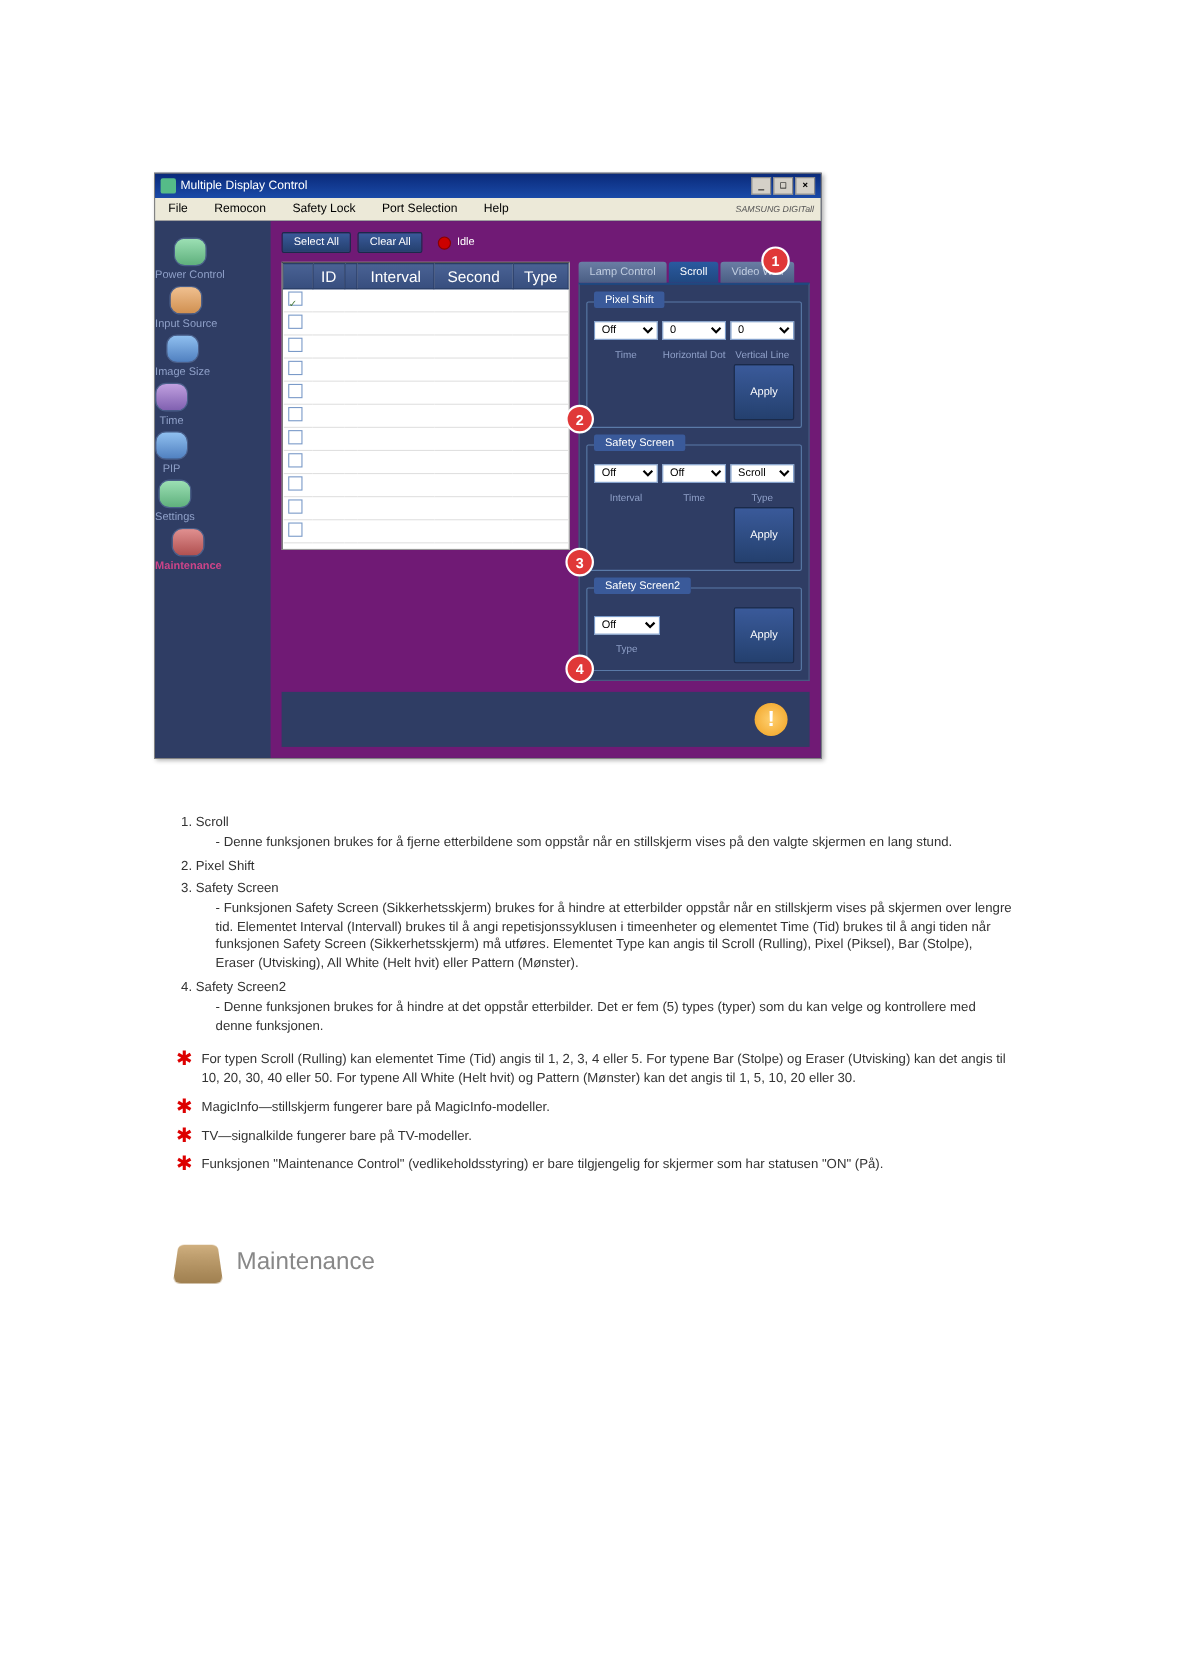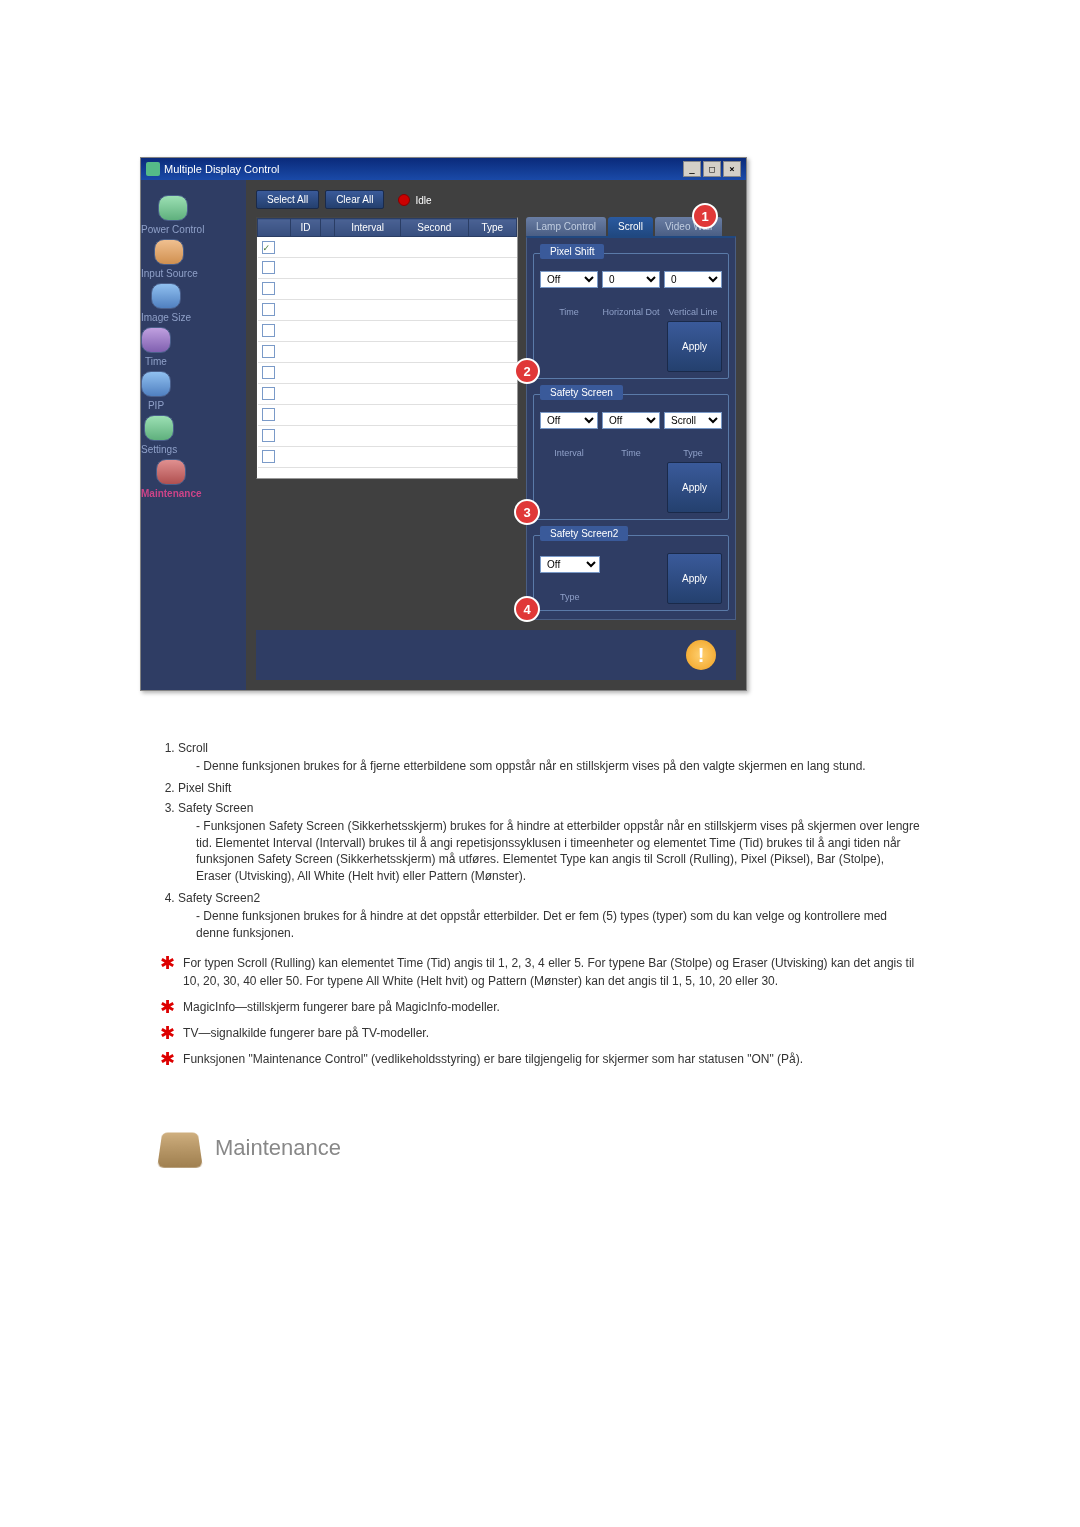--- a/index.html
+++ b/index.html
@@ -15,44 +15,44 @@
 .appbody{display:flex;background:#2f3d64}
 .sidebar{width:105px;padding:15px 0;display:flex;flex-direction:column;align-items:flex-start;gap:4px}
 .nav{display:flex;flex-direction:column;align-items:center;gap:3px;color:#8fa0c8;font-size:10px;cursor:pointer}
 .nav.active{color:#c48;font-weight:bold}
 .nav .ni{width:28px;height:24px;background:linear-gradient(#9cb4e0,#5f7db0);border-radius:10px;border:1px solid #4a5f8a}
 .nav .ni.green{background:linear-gradient(#9ce0b4,#5fb07d)}
 .nav .ni.orange{background:linear-gradient(#f0c090,#d09050)}
 .nav .ni.blue{background:linear-gradient(#90c0f0,#5080c0)}
 .nav .ni.purple{background:linear-gradient(#c0a0e0,#8060b0)}
 .nav .ni.red{background:linear-gradient(#e09090,#b05050)}
-.main{flex:1;background:#404040;display:flex;flex-direction:column}
+.main{flex:1;background:#701a75;display:flex;flex-direction:column}
 .toolbar{display:flex;gap:6px;padding:10px 10px 8px 10px;align-items:center}
 .btn{background:linear-gradient(#3a5a9a,#24406e);color:#fff;border:1px solid #1a2a4a;padding:3px 10px;font-size:10px;border-radius:2px;cursor:pointer}
-.idle{display:flex;align-items:flex-end;gap:5px;color:#fff;font-size:10px;margin-left:8px}
+.idle{display:flex;align-items:center;gap:5px;color:#fff;font-size:10px;margin-left:8px}
 .dot{width:10px;height:10px;border-radius:50%;background:#c00;border:1px solid #800}
 .content-row{display:flex;gap:8px;padding:0 10px 10px 10px}
 .tablewrap{background:#fff;border:1px inset #999;width:260px;height:260px;overflow:auto}
 .tablewrap::-webkit-scrollbar{width:14px}
 .tablewrap::-webkit-scrollbar-track{background:#dcd8cc}
 .tablewrap::-webkit-scrollbar-thumb{background:#c4c0b4;border:1px solid #a8a49a}
-table{border-collapse:collapse;width:100%;font-size:10px}
+table{border-collapse:collapse;width:100%;font-size:14px}
 th{background:linear-gradient(#4a6294,#374e7e);color:#fff;padding:3px 4px;border:1px solid #2a3d64;font-weight:normal}
 td{border-bottom:1px solid #e0e0e0;height:18px;padding:1px 4px}
 .chk{width:11px;height:11px;border:1px solid #7a9ac8;background:#fff;display:inline-block}
 .chk.on::after{content:"✓";font-size:9px;color:#4a7a3a}
 .panel{flex:1}
 .tabs{display:flex;gap:2px}
 .tab{padding:4px 10px;background:linear-gradient(#6a7ea4,#4a5e84);color:#c0cde0;font-size:10px;border-radius:3px 3px 0 0;cursor:pointer}
 .tab.active{background:linear-gradient(#2a5aa0,#204880);color:#fff}
 .panelbody{background:#2f3d64;border:1px solid #4a5e84;border-top:2px solid #204880;padding:8px 6px;display:flex;flex-direction:column;gap:8px}
 fieldset{border:1px solid #5a7aa8;border-radius:2px;padding:10px 6px 6px 6px;margin:0;position:relative}
 legend{color:#fff;background:#3a5a9a;padding:2px 10px;font-size:10px;border-radius:2px;position:relative;top:-2px}
 .row{display:flex;gap:4px;align-items:center}
-.sel{flex:1;display:flex;flex-direction:column;gap:19px}
+.sel{flex:1;display:flex;flex-direction:column;gap:8px}
 select,input.inp{width:100%;font-size:10px;border:1px solid #7a9ac8;background:#fff;padding:1px 2px;box-sizing:border-box}
 .fl{color:#8fa0c8;font-size:9px;text-align:center}
 .applyrow{display:flex;justify-content:flex-end;margin-top:4px}
 .apply{background:linear-gradient(#3a5a9a,#24406e);color:#fff;border:1px solid #1a2a4a;padding:19px 14px;font-size:10px;border-radius:2px;cursor:pointer}
 .marker{position:absolute;width:22px;height:22px;border-radius:50%;background:#e03838;color:#fff;font-weight:bold;display:flex;align-items:center;justify-content:center;font-size:13px;border:2px solid #fff}
 .status-area{background:#2f3d64;height:50px;margin:0 10px 10px 10px;display:flex;align-items:center;justify-content:flex-end;padding:0 20px}
 .warn{width:30px;height:30px;background:radial-gradient(#ffd070,#f0a020);border-radius:50%;display:flex;align-items:center;justify-content:center;color:#fff;font-size:20px;font-weight:bold}
 .doc{margin-top:50px;font-size:12px;color:#333;padding:0 20px}
 .doc ol{padding-left:18px}
 .doc li{margin-bottom:6px}
@@ -73,20 +73,28 @@
   <div class="app-window">
     <div class="titlebar">
       <span class="icon"></span>
       <span>Multiple Display Control</span>
       <div class="ctrls">
         <span>_</span>
         <span>□</span>
         <span>×</span>
       </div>
     </div>
+    <div class="menubar">
+      <span class="mi">File</span>
+      <span class="mi">Remocon</span>
+      <span class="mi">Safety Lock</span>
+      <span class="mi">Port Selection</span>
+      <span class="mi">Help</span>
+      <span class="brand">SAMSUNG DIGITall</span>
+    </div>
 
     <div class="appbody">
       <div class="sidebar">
         <div class="nav">
             <span class="ni green"></span>
             <span>Power Control</span>
           </div>
         <div class="nav">
             <span class="ni orange"></span>
             <span>Input Source</span>

